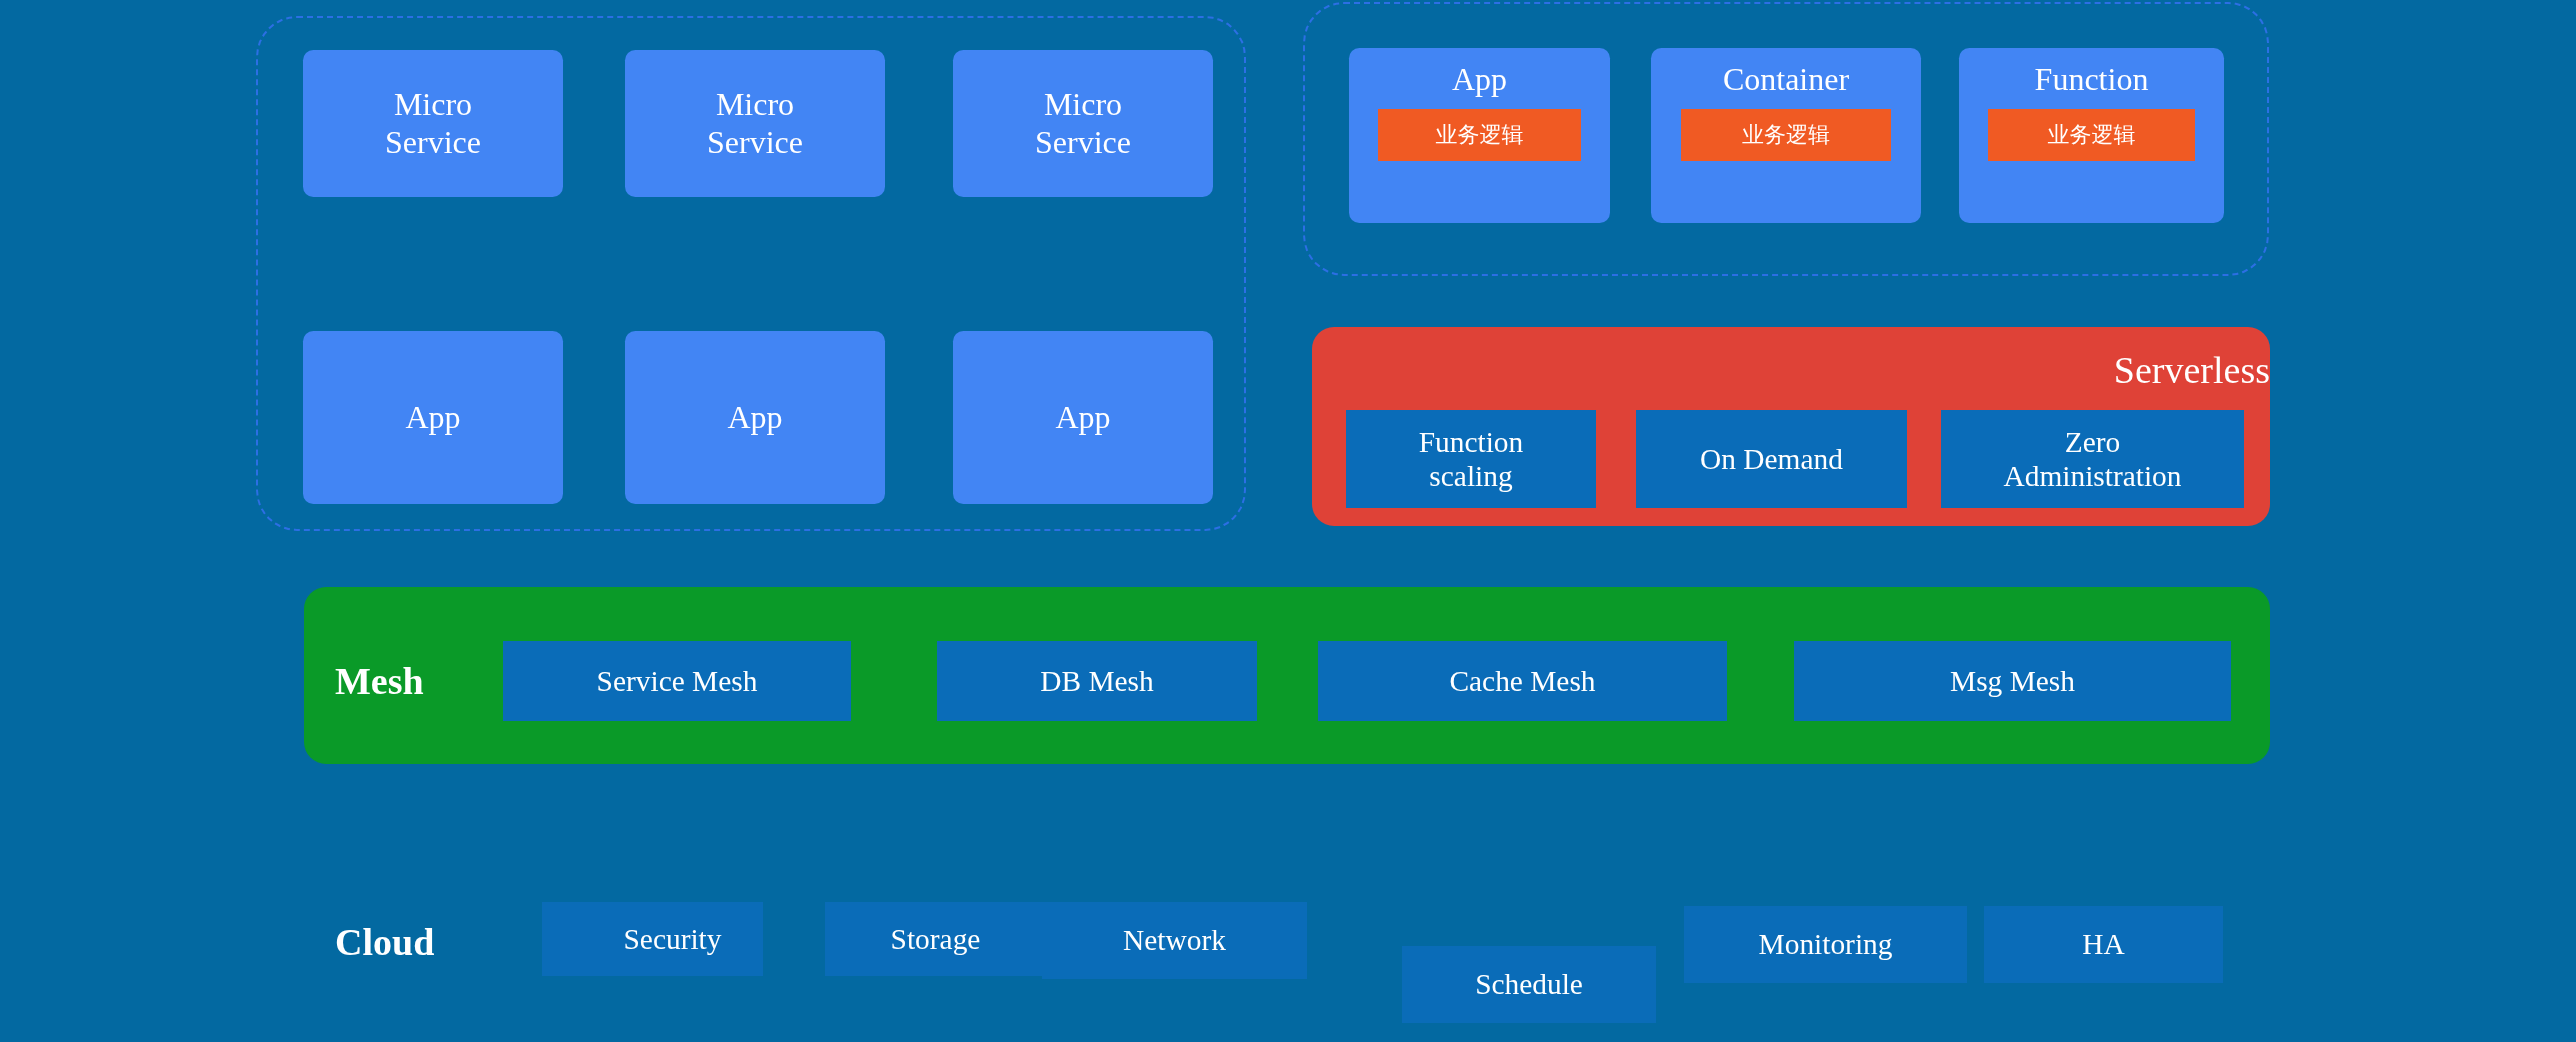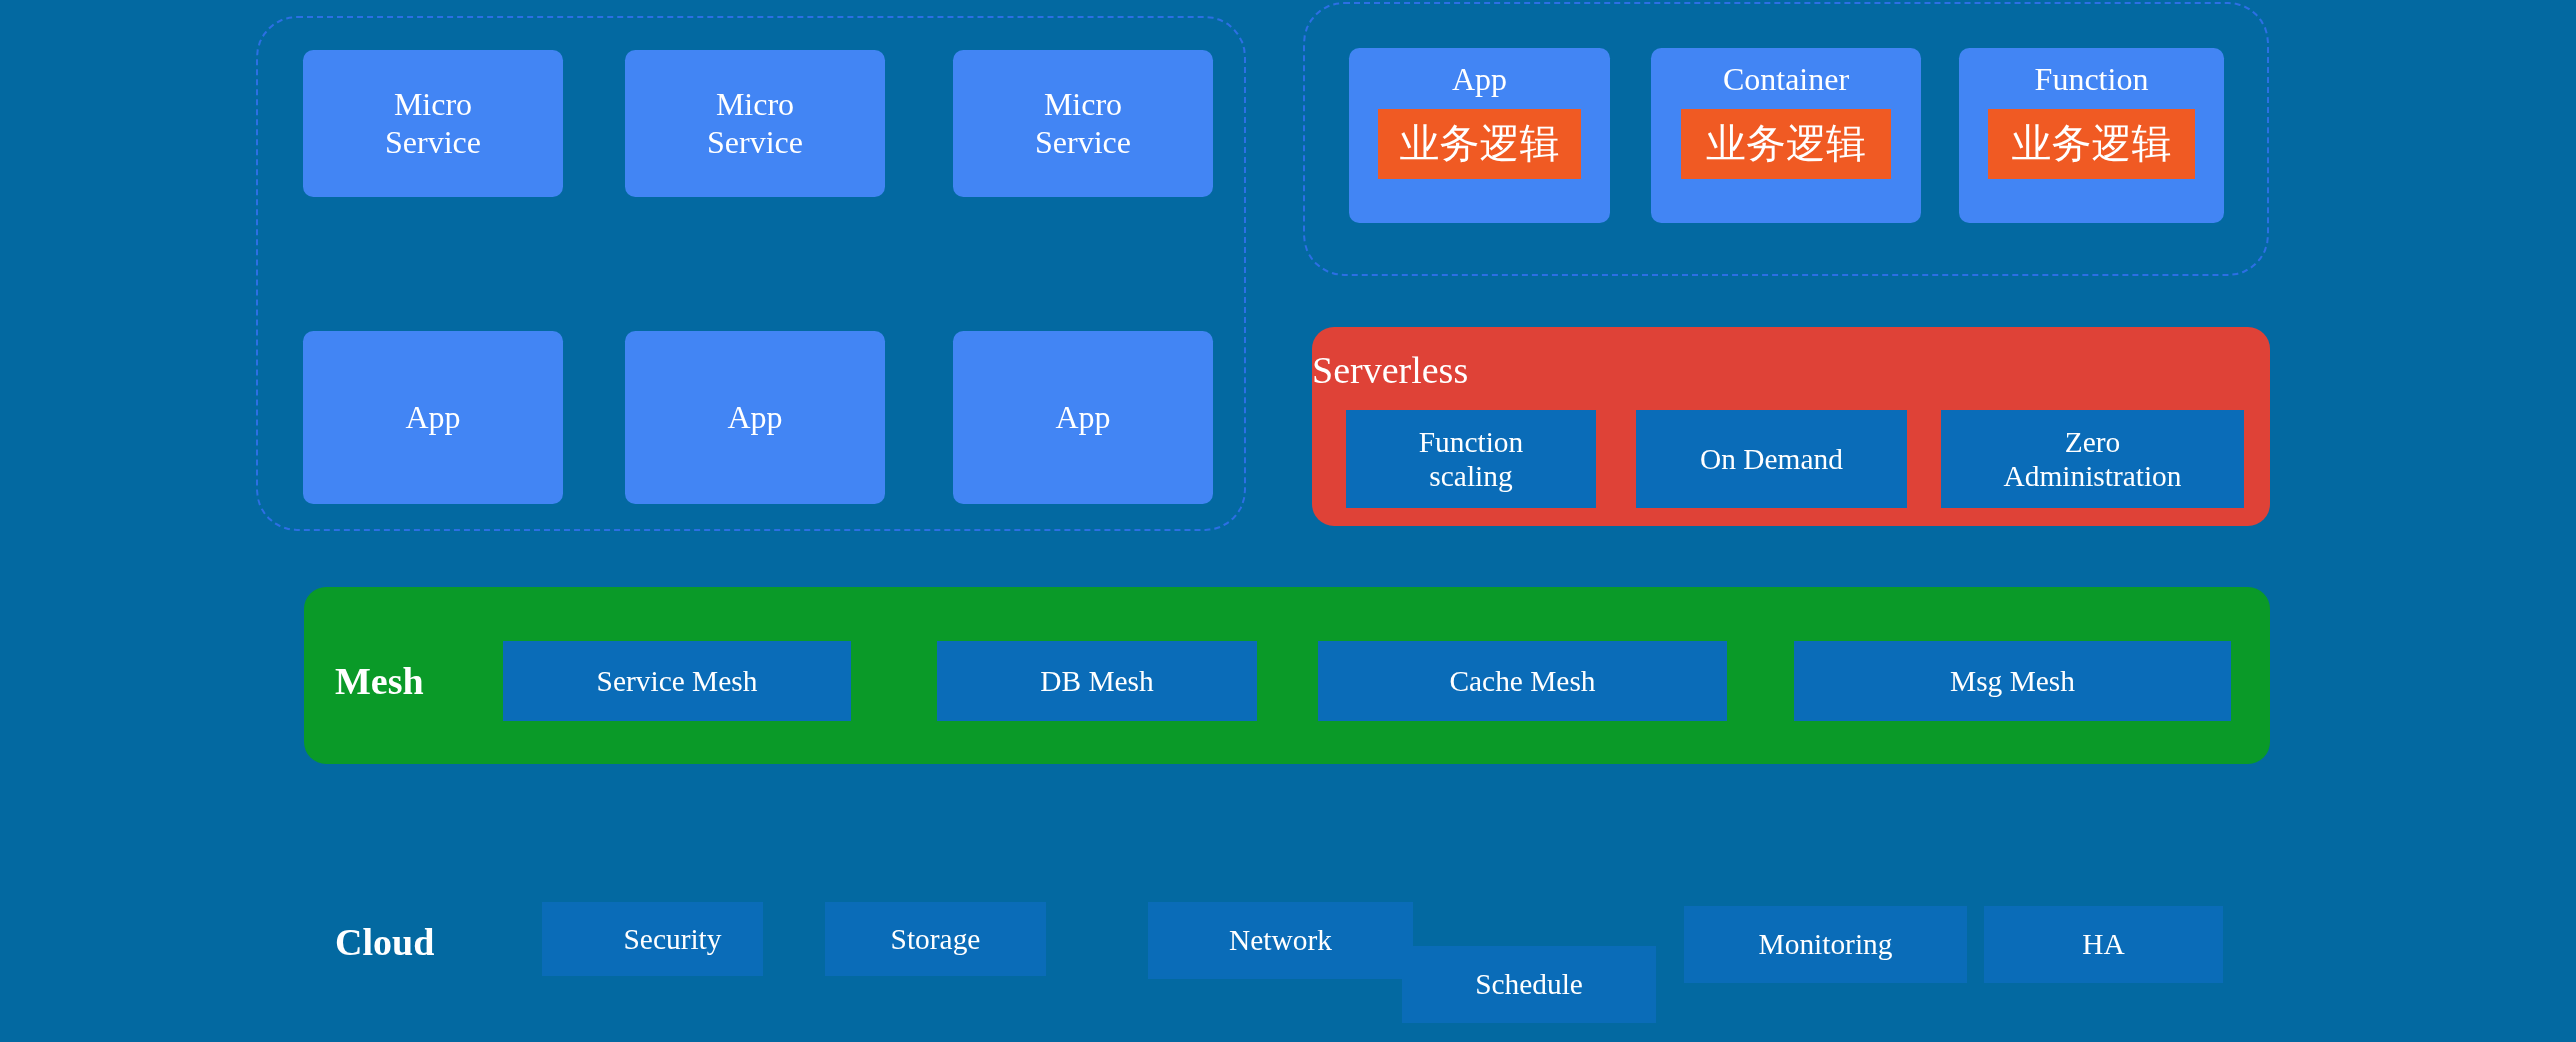--- a/index.html
+++ b/index.html
@@ -48,40 +48,40 @@
   .stack-card {
     justify-content: flex-start;
     padding-top: 13.3px;
   }
   .stack-card .card-title {
     margin-bottom: 10.3px;
   }
   .logic-chip {
     background: #F05A23;
     color: #FFFFFF;
-    font-size: 40px;
+    font-size: 22px;
     line-height: 1;
     padding: 14.7px 0;
     width: 78%;
     text-align: center;
     box-sizing: border-box;
   }
 
   
   .red-panel {
     position: absolute;
     background: #DF4237;
     border-radius: 22px;
     box-sizing: border-box;
   }
   .panel-heading {
     position: absolute;
     left: 0;
     right: 0;
-    text-align: left;
+    text-align: right;
     color: #FFFFFF;
     font-size: 38px;
     font-weight: 400;
   }
 
   
   .chip {
     position: absolute;
     background: #0A6CB8;
     color: #FFFFFF;
@@ -173,19 +173,19 @@
 
   <div class="chip" style="left:503px; top:641px; width:348px; height:80px;">Service Mesh</div>
   <div class="chip" style="left:1318px; top:641px; width:409px; height:80px;">Cache Mesh</div>
   <div class="chip" style="left:937px; top:641px; width:320px; height:80px;">DB Mesh</div>
   <div class="chip" style="left:1794px; top:641px; width:437px; height:80px;">Msg Mesh</div>
 
   <div class="row-label" style="left:335px; top:902px; height:80px;">Cloud</div>
 
   <div class="chip" style="left:542px; top:902px; width:221px; height:74px;padding-left:40px;">Security</div>
   <div class="chip" style="left:825px; top:902px; width:221px; height:74px;">Storage</div>
-  <div class="chip" style="left:1148px; top:902px; width:265px; height:77px;">Network</div>
+  <div class="chip" style="left:1042px; top:902px; width:265px; height:77px;">Network</div>
   <div class="chip" style="left:1402px; top:906px; width:254px; height:77px;margin-top:40px;">Schedule</div>
   <div class="chip" style="left:1684px; top:906px; width:283px; height:77px;">Monitoring</div>
   <div class="chip" style="left:1984px; top:906px; width:239px; height:77px;">HA</div>
 
 </div>
 
 
 </body></html>

